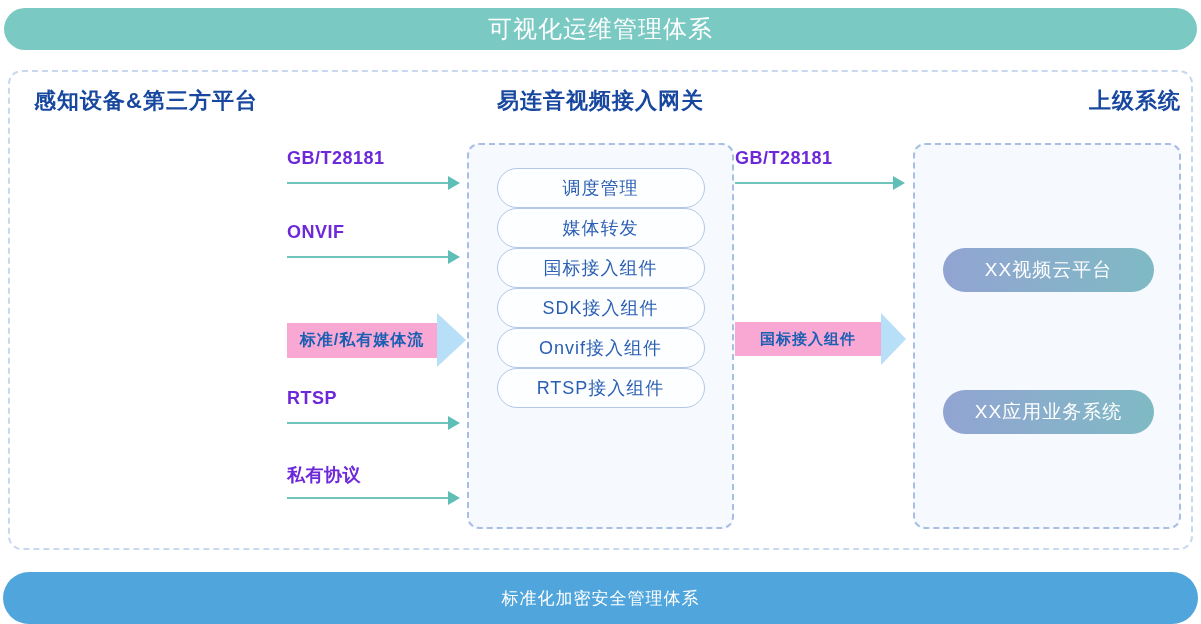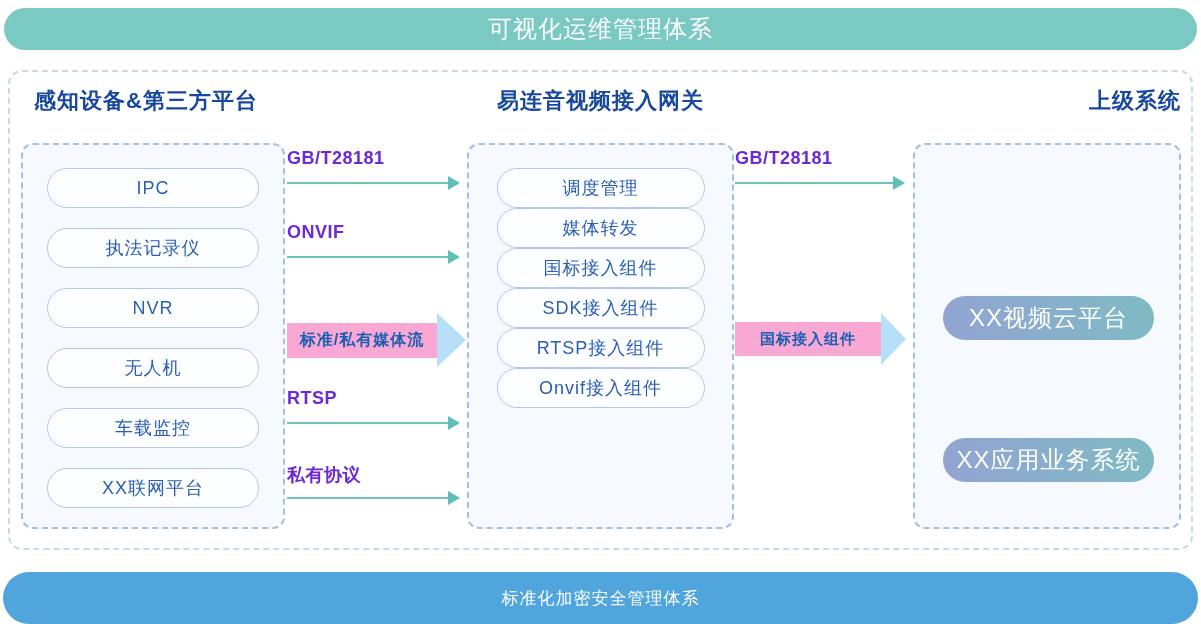--- a/index.html
+++ b/index.html
@@ -44,21 +44,21 @@
     width:212px;height:40px;box-sizing:border-box;border:1.5px solid #B6C6E9;border-radius:21px;
     background:#FDFEFF;color:#2A5EB3;font-size:18px;font-weight:500;
     display:flex;align-items:center;justify-content:center;flex:0 0 auto;letter-spacing:1px;
   }
   .box-mid .pill{width:208px;}
 
   
   .gpill{
     position:absolute;left:28px;width:211px;height:44px;border-radius:22px;
     background:linear-gradient(90deg,#92A4D2 0%,#7FBAC4 100%);
-    color:#ffffff;font-size:24px;display:flex;align-items:center;justify-content:center;letter-spacing:1px;margin-top:48px;
+    color:#ffffff;font-size:19px;display:flex;align-items:center;justify-content:center;letter-spacing:1px;
   }
   .gpill-1{top:103px;}
   .gpill-2{top:245px;}
 
   
   .arrow-label{
     position:absolute;font-size:18px;font-weight:600;color:#6d28d9;text-align:left;letter-spacing:0.5px;
   }
   .al-left{left:287px;width:173px;}
   .al-right{left:735px;width:170px;}
@@ -85,36 +85,28 @@
 <div class="page">
 
   <div class="top-banner">可视化运维管理体系</div>
 
   <div class="outer"></div>
 
   <div class="col-title t-left">感知设备&amp;第三方平台</div>
   <div class="col-title t-mid">易连音视频接入网关</div>
   <div class="col-title t-right">上级系统</div>
 
-  <div class="group-box box-left">
-    <div class="pill">IPC</div>
-    <div class="pill">执法记录仪</div>
-    <div class="pill">NVR</div>
-    <div class="pill">无人机</div>
-    <div class="pill">车载监控</div>
-    <div class="pill">XX联网平台</div>
-  </div>
 
   <div class="group-box box-mid">
     <div class="pill">调度管理</div>
     <div class="pill">媒体转发</div>
     <div class="pill">国标接入组件</div>
     <div class="pill">SDK接入组件</div>
+    <div class="pill">Onvif接入组件</div>
     <div class="pill">RTSP接入组件</div>
-    <div class="pill">Onvif接入组件</div>
   </div>
 
   <div class="group-box box-right">
     <div class="gpill gpill-1">XX视频云平台</div>
     <div class="gpill gpill-2">XX应用业务系统</div>
   </div>
 
   <div class="arrow-label al-left" style="top:148px;">GB/T28181</div>
   <div class="thin-line" style="left:287px;top:182px;width:161px;"></div>
   <div class="thin-head" style="left:448px;top:176px;"></div>

